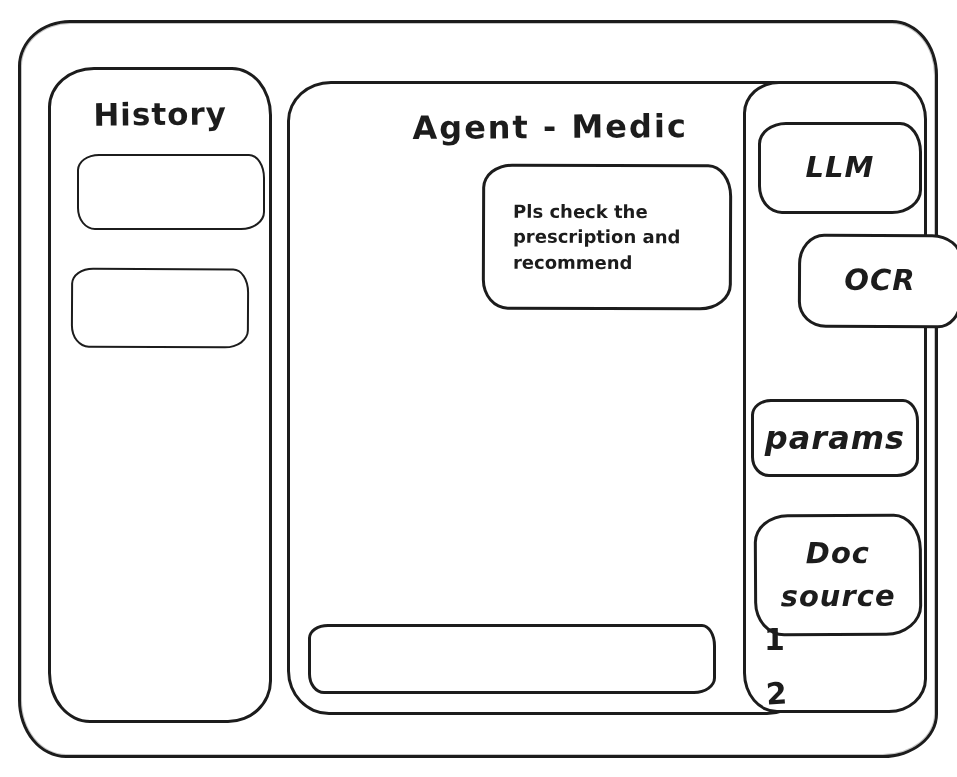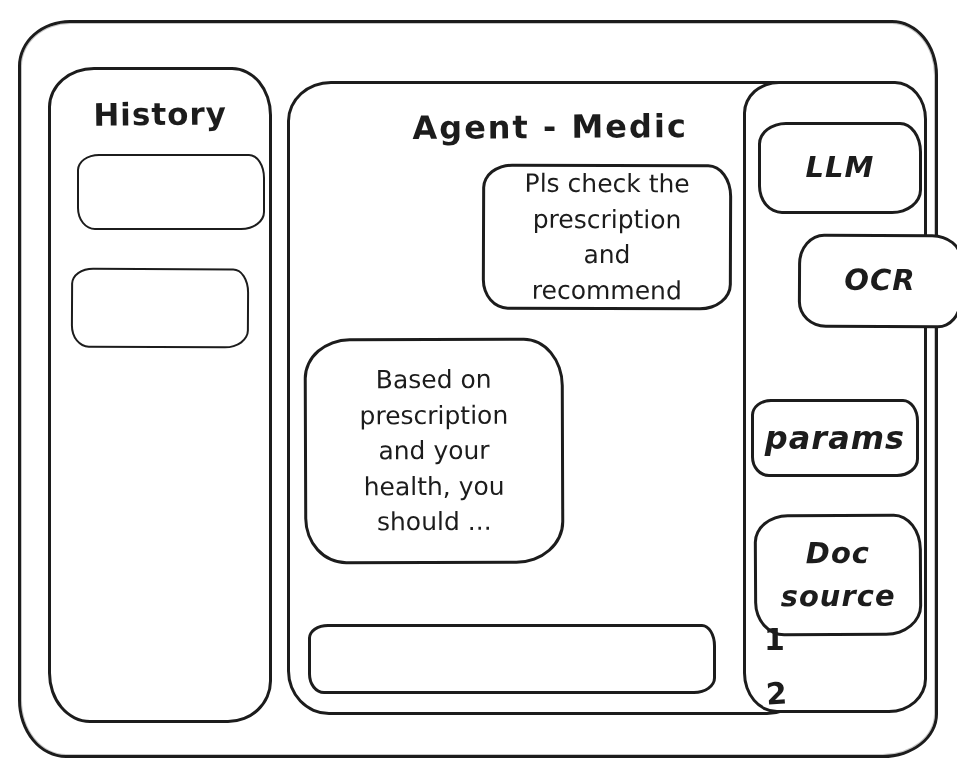--- a/index.html
+++ b/index.html
@@ -56,22 +56,21 @@
     position:absolute;left:26px;width:188px;height:76px;
     border-width:2.5px;
     border-radius:22px 16px 24px 18px / 16px 24px 18px 22px;
   }
   .hist-item.first{top:84px;}
   .hist-item.second{top:198px;left:20px;width:178px;height:80px;transform:rotate(0.3deg);}
   
   .bubble{
     position:absolute;
     display:flex;align-items:center;justify-content:center;
-    text-align:center;
-    font-size:25px;font-weight:400;line-height:1.42;
+    font-size:18px;font-weight:700;line-height:1.42;
     border-width:3px;
   }
   .bubble-user{
     left:192px;top:80px;width:250px;height:146px;
     padding:10px 28px;
     border-radius:30px 24px 32px 26px / 24px 32px 26px 30px;
     transform:rotate(0.2deg);
   }
   .bubble-agent{
     left:14px;top:254px;width:260px;height:226px;
@@ -141,21 +140,20 @@
     <h2 class="panel-title">History</h2>
     <div class="hist-item first sketch"></div>
     <div class="hist-item second sketch"></div>
   </aside>
 
   <main class="panel panel-center sketch">
     <h1 class="chat-title">Agent - Medic</h1>
 
     <div class="bubble bubble-user sketch">Pls check the prescription and recommend</div>
 
-    <div class="bubble bubble-agent sketch">Based on prescription and your health, you should ...</div>
 
     <input class="chat-input" type="text" value="" style="">
   </main>
 
   <aside class="panel panel-right sketch">
     <button class="tool tool-llm">LLM</button>
     <button class="tool tool-ocr">OCR</button>
     <button class="tool tool-params">params</button>
     <button class="tool tool-doc">Doc source</button>
     <div class="doc-num doc-num-1">1</div>

